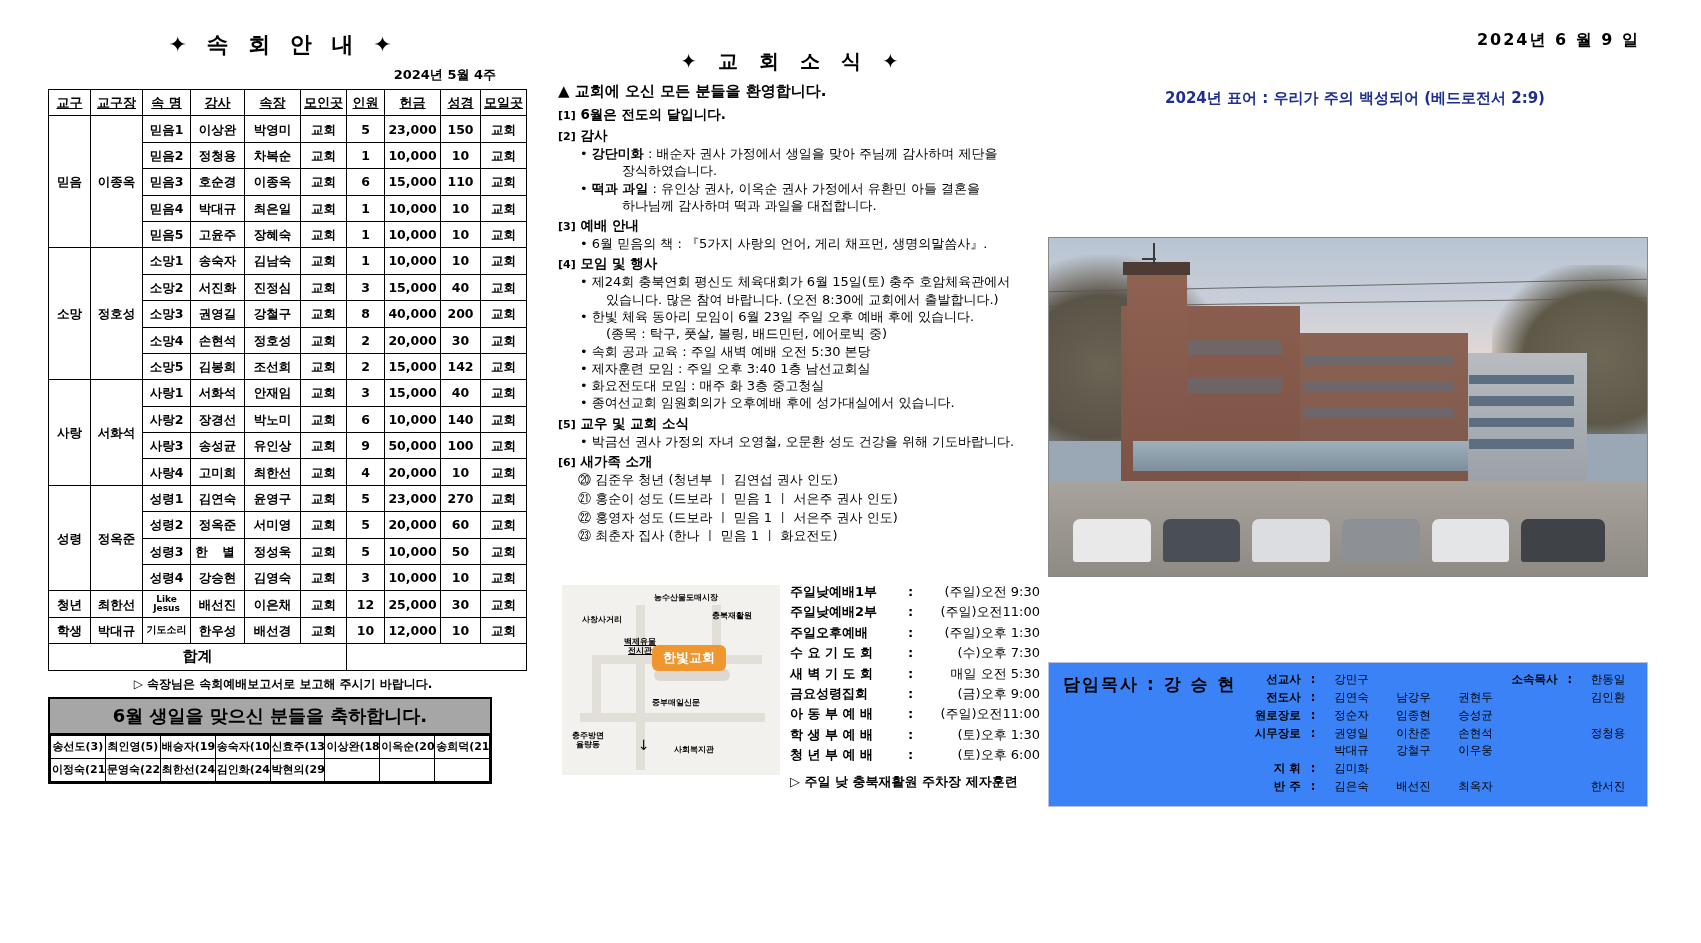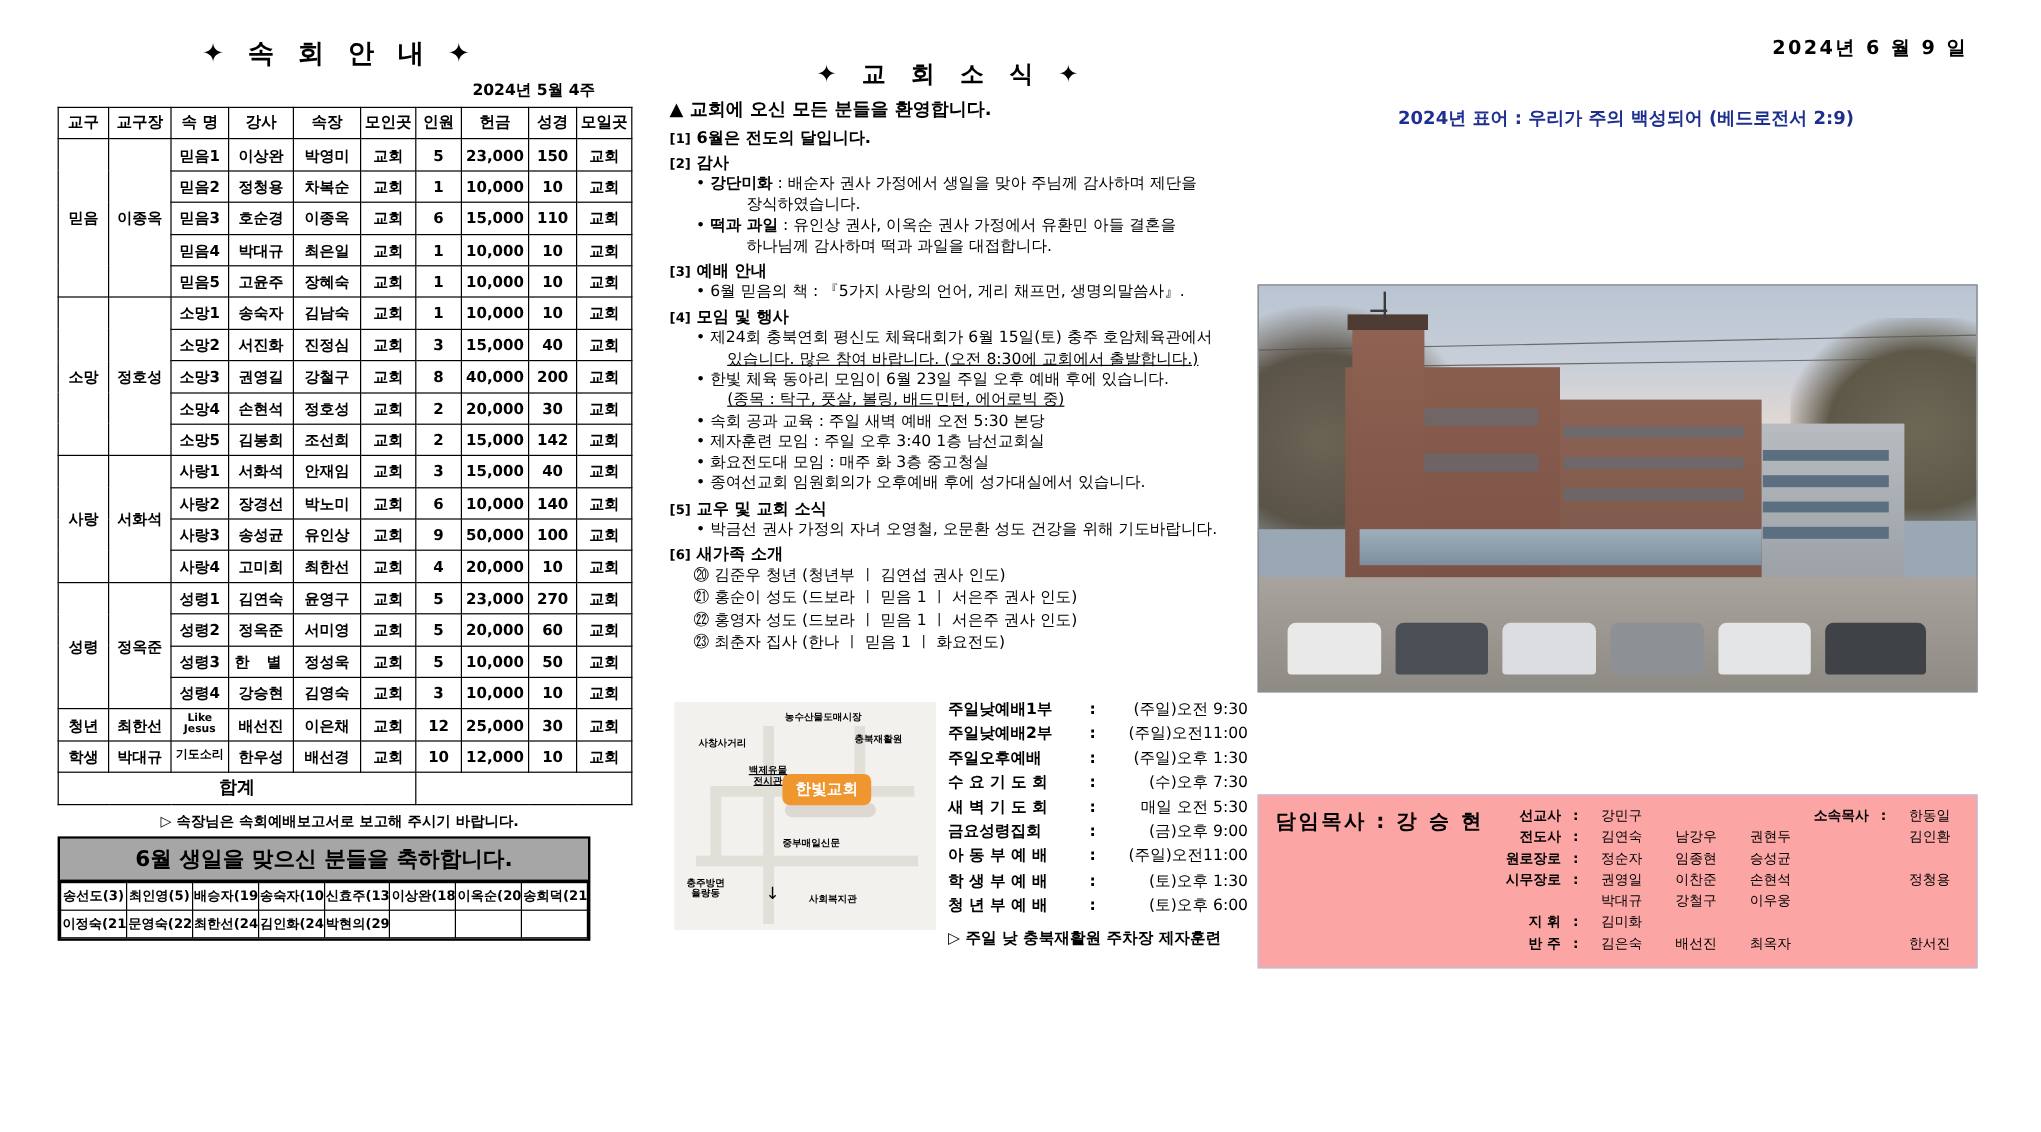--- a/index.html
+++ b/index.html
@@ -21,21 +21,21 @@
     letter-spacing:6px; margin-bottom:6px;
   }
   .c1-date { text-align:right; font-size:13px; font-weight:bold; padding-right:22px; margin-bottom:5px; }
 
   table.sok { border-collapse:collapse; width:444px; table-layout:fixed; }
   table.sok th, table.sok td {
     border:1px solid #000; text-align:center; font-weight:bold;
     font-size:12.5px; height:26.4px; padding:0 1px; line-height:1.05;
     white-space:nowrap; overflow:hidden;
   }
-  table.sok th { font-size:13px; }
+  table.sok th { font-size:13px;text-decoration:underline; }
   .w-gu{width:42px;} .w-gujang{width:52px;} .w-sok{width:48px;}
   .w-gangsa{width:54px;} .w-sokjang{width:56px;} .w-moin{width:46px;}
   .w-inwon{width:38px;} .w-heon{width:56px;} .w-sung{width:40px;} .w-moil{width:46px;}
   .tiny2 { font-size:9px; line-height:1.0; }
   .tiny3 { font-size:10px; }
   .sp { letter-spacing:5px; }
 
   .c1-note { font-size:12px; font-weight:bold; text-align:center; margin:5px 0 4px 0; }
 
   .bday-wrap { width:444px; border:2px solid #000; }
@@ -51,21 +51,21 @@
 
   
   .col2 { position:absolute; left:558px; top:48px; width:470px; }
   .c2-title { text-align:center; font-size:20px; font-weight:bold; letter-spacing:7px; margin-bottom:7px; }
   .c2-welcome { font-size:15px; font-weight:bold; margin-bottom:5px; }
   .sec-head { font-size:13.5px; font-weight:bold; margin-top:3px; }
   .sec-head .num { font-size:11px; }
   .bul { font-size:13px; margin-left:22px; text-indent:-13px; padding-left:13px; line-height:1.33; }
   .bul b { font-weight:bold; }
   .cont { font-size:13px; margin-left:64px; line-height:1.33; }
-  .cont2 { font-size:13px; margin-left:48px; line-height:1.33;text-decoration:underline; }
+  .cont2 { font-size:13px; margin-left:48px; line-height:1.33; }
   .newfam { font-size:13px; margin-left:20px; line-height:1.45; }
 
   
   .mapbox { position:absolute; left:562px; top:585px; width:218px; height:190px;
             background:#f3f1ee; overflow:hidden; }
   .road { position:absolute; background:#e2dfd9; }
   .maplbl { position:absolute; font-size:8px; font-weight:bold; line-height:1.15; text-align:center; }
   .church-pill { position:absolute; left:90px; top:60px; width:74px; height:26px;
                  background:#f0962f; border-radius:6px; color:#fff; font-weight:bold;
                  font-size:13px; display:flex; align-items:center; justify-content:center; }
@@ -108,21 +108,21 @@
   .canopy { position:absolute; left:14%; top:60%; width:56%; height:9%;
             background:linear-gradient(#9fb0bd,#7d8e9c); }
   .lot { position:absolute; left:0; top:72%; width:100%; height:28%;
          background:linear-gradient(#a8a39c,#8e8a84); }
   .car { position:absolute; bottom:4%; height:13%; border-radius:7px 7px 3px 3px; }
   .win { position:absolute; background:#5b6f80; }
   .wire { position:absolute; background:#6a6a6a; height:1px; }
 
   
   .staff { position:absolute; left:1048px; top:662px; width:600px;
-           background:#fca5a5; border:1px solid #b9c0e0; padding:8px 8px 10px 14px; }
+           background:#3b82f6; border:1px solid #b9c0e0; padding:8px 8px 10px 14px; }
   .staff-top { display:flex; align-items:flex-start; }
   .pastor { font-size:17px; font-weight:bold; letter-spacing:2px; white-space:nowrap; padding-top:2px; width:218px;}
   table.stf { border-collapse:collapse; font-size:11.5px; }
   table.stf td { padding:1px 5px; white-space:nowrap; line-height:1.38; }
   .stf-role { font-weight:bold; text-align:right; }
   .stf-colon { text-align:center; font-weight:bold; width:10px;}
   .stf-n { text-align:center; min-width:62px; }
 </style>
 </head>
 <body>

